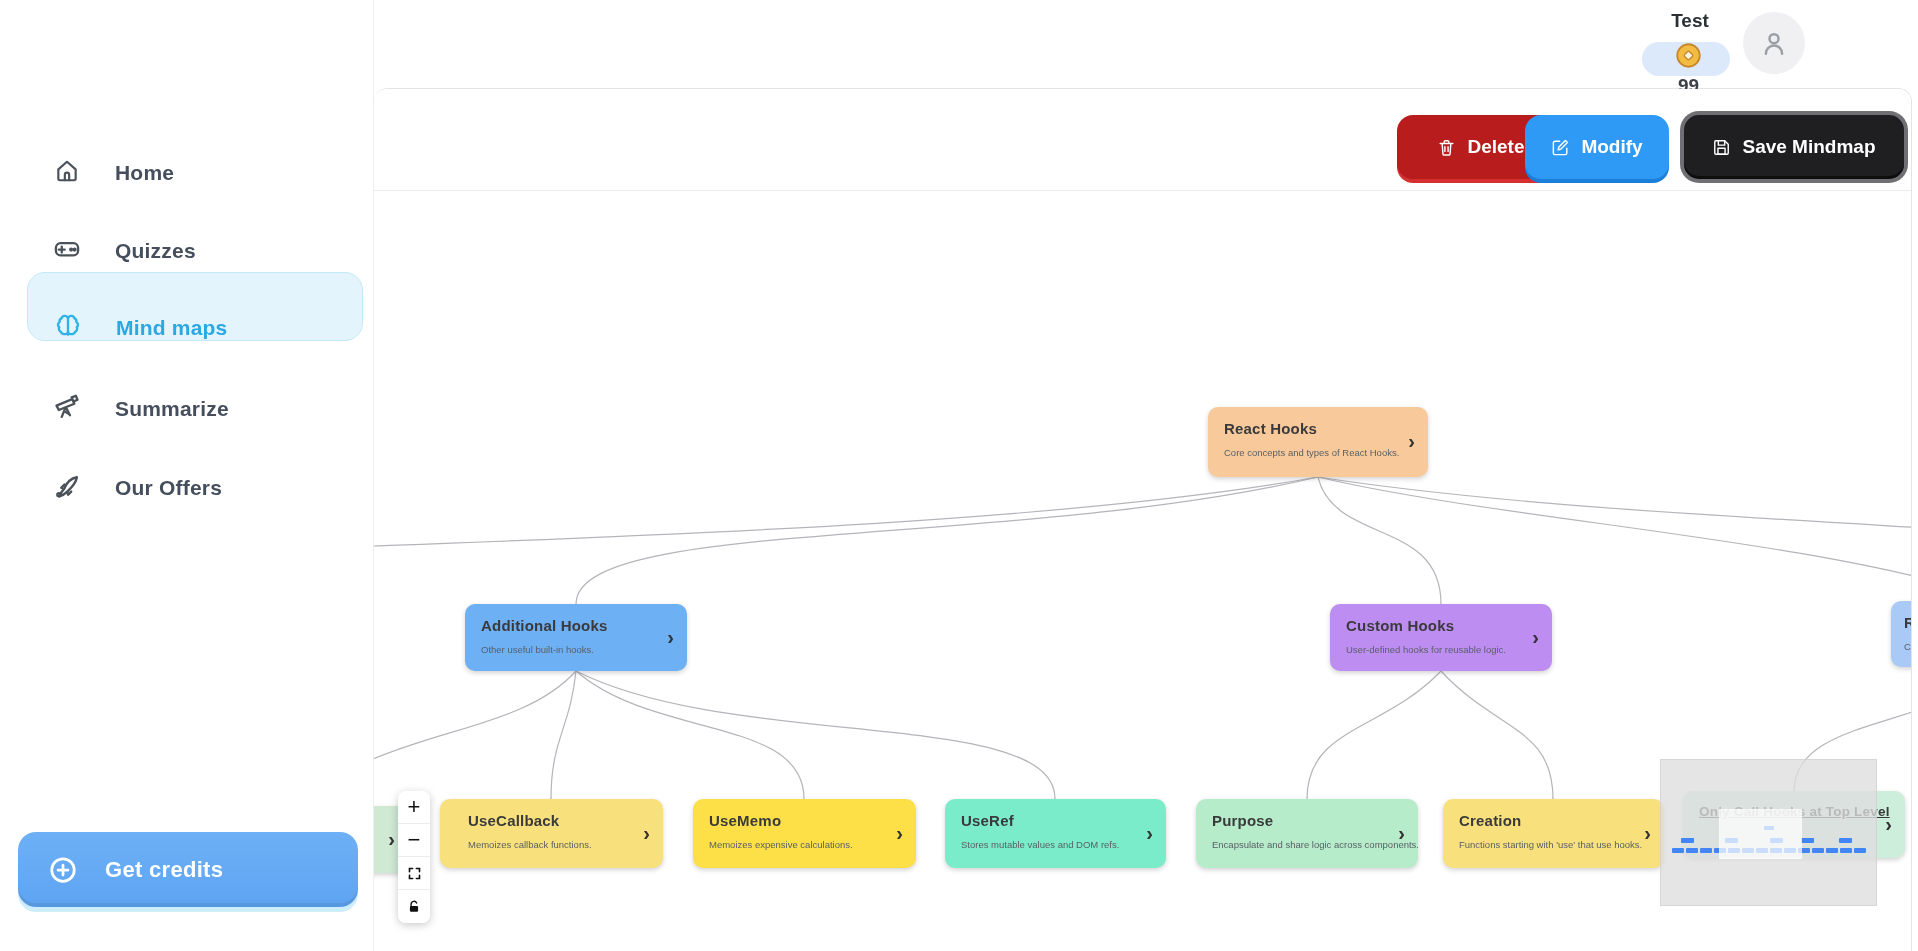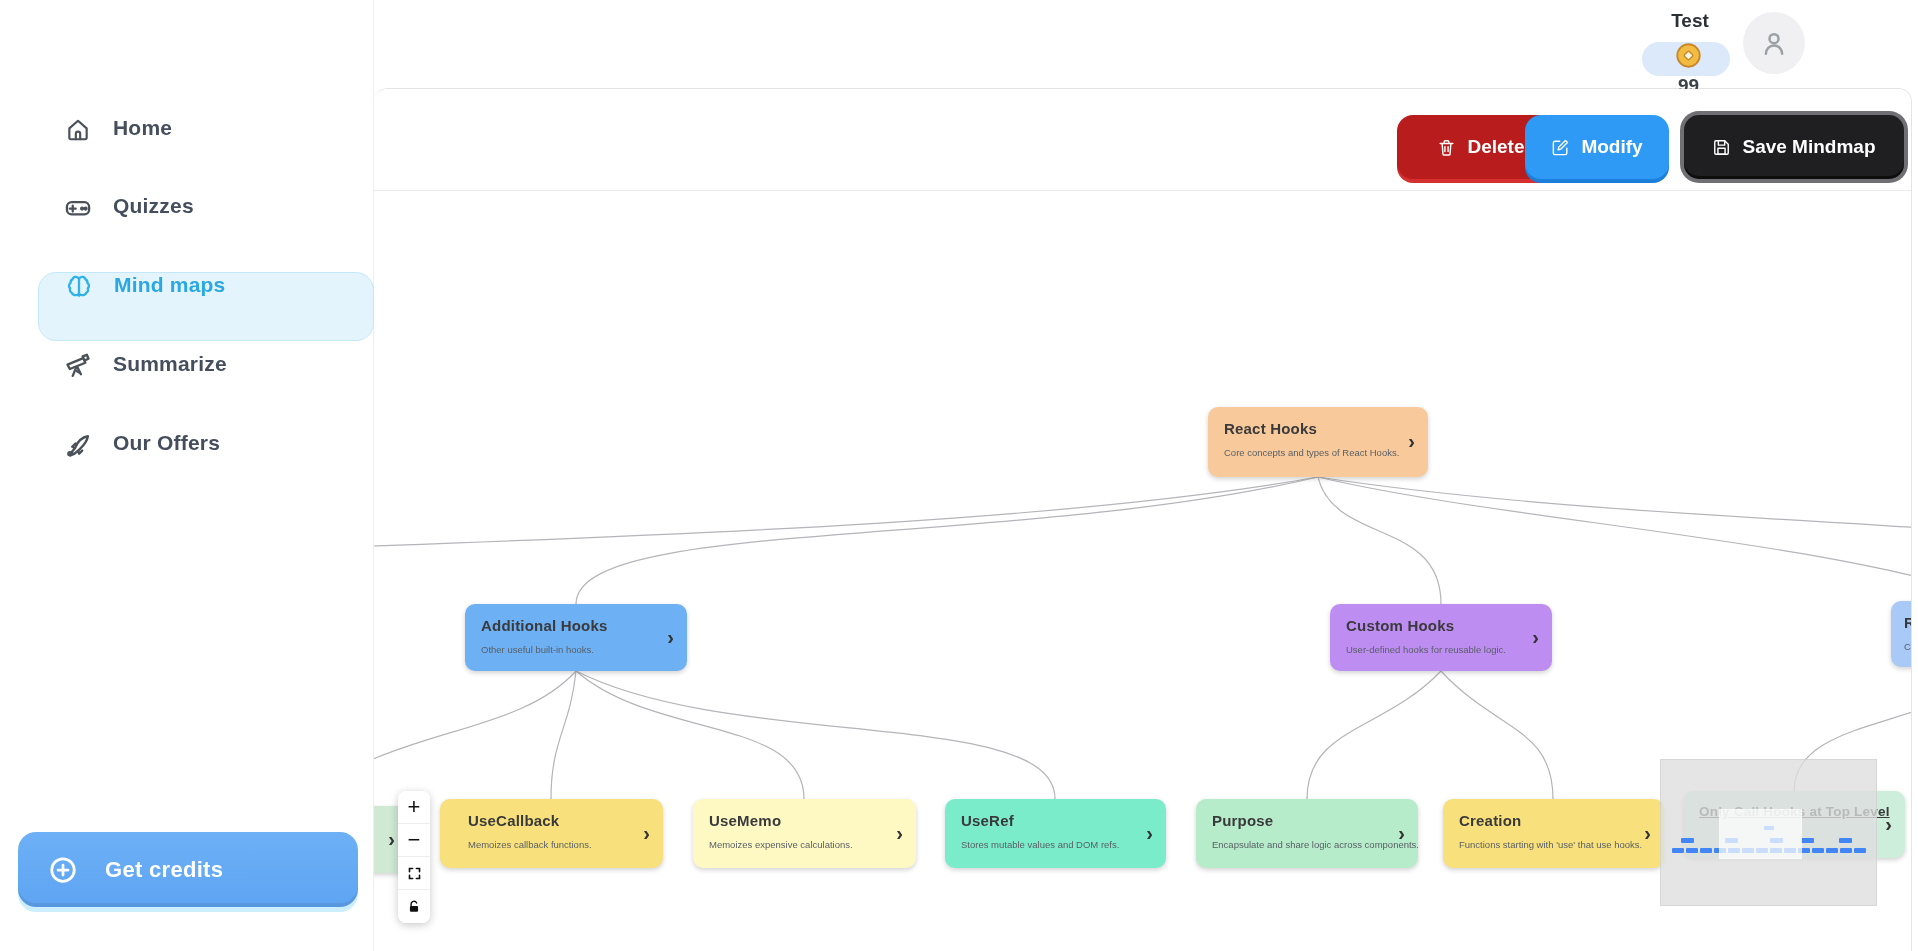--- a/index.html
+++ b/index.html
@@ -1,20 +1,20 @@
 <!DOCTYPE html>
 <html><head>
 <meta charset="utf-8">
 <style>
   * { margin:0; padding:0; box-sizing:border-box; }
   html,body { width:1918px; height:951px; background:#ffffff; font-family:"Liberation Sans", sans-serif; overflow:hidden; }
 
   
   .sidebar { position:absolute; left:0; top:0; width:374px; height:951px; background:#fff; border-right:1px solid #efeff1; z-index:30; }
-  .nav-item { position:absolute; left:38px; width:336px; height:69px; display:flex; align-items:flex-start; gap:21px; padding-left:26px; border-radius:18px; cursor:pointer; }
+  .nav-item { position:absolute; left:27px; width:336px; height:69px; display:flex; align-items:flex-end; gap:34px; padding-left:26px; border-radius:18px; cursor:pointer; }
   .nav-item .nv-ic { width:28px; height:28px; flex:0 0 28px; display:flex; align-items:center; justify-content:center; }
   .nav-item .nv-lb { font-size:21px; font-weight:700; color:#454e5c; letter-spacing:.2px; }
   .nav-item.active { background:#e3f4fc; border:1px solid #c3e9f9; }
   .nav-item.active .nv-lb { color:#2ba7e4; }
   .nv-svg { stroke:#4a5158; stroke-width:2; fill:none; stroke-linecap:round; stroke-linejoin:round; }
   .nv-svg.blue { stroke:#2fb1ea; }
 
   .get-credits { position:absolute; left:18px; top:832px; width:340px; height:75px; background:linear-gradient(#6db0f6,#5ea4f2); border:none; border-radius:18px; box-shadow:0 5px 0 rgba(56,188,248,.25), inset 0 -4px 0 rgba(0,0,0,.08); display:flex; align-items:center; gap:27px; padding-left:30px; cursor:pointer; }
   .get-credits .gc-lb { color:#fff; font-size:22px; font-weight:700; letter-spacing:.3px; }
 
@@ -42,21 +42,21 @@
 
   .node { position:absolute; border-radius:10px; box-shadow:0 2px 5px rgba(0,0,0,.18); padding:13px 16px 0 16px; z-index:5; cursor:pointer; }
   .node .nd-title { font-size:15px; font-weight:700; color:#3a3a3c; letter-spacing:.2px; white-space:nowrap; }
   .node .nd-sub { font-size:9.5px; color:#595f66; margin-top:10px; white-space:nowrap; }
   .node .nd-chev { position:absolute; right:13px; top:50%; transform:translateY(-54%); font-size:20px; font-weight:700; color:#333; }
 
   .n-react   { left:834px;  top:318px; width:220px; height:70px; background:#f8ca9b; }
   .n-add     { left:91px;   top:515px; width:222px; height:67px; background:#6db0f4; }
   .n-custom  { left:956px;  top:515px; width:222px; height:67px; background:#bd8df2; }
   .n-ucb     { left:66px;   top:710px; width:223px; height:69px; background:#f8e17c;padding-left:28px; }
-  .n-umemo   { left:319px;  top:710px; width:223px; height:69px; background:#fef9c3; }
+  .n-umemo   { left:319px;  top:710px; width:223px; height:69px; background:#fde047; }
   .n-uref    { left:571px;  top:710px; width:221px; height:69px; background:#7becca; }
   .n-purpose { left:822px;  top:710px; width:222px; height:69px; background:#b6ecca;padding-left:16px; }
   .n-create  { left:1069px; top:710px; width:221px; height:69px; background:#f8e17c; }
   .n-rules   { left:1517px; top:512px; width:222px; height:66px; background:#a9c9f7; padding-left:13px; }
   .n-onlycall{ left:1309px; top:702px; width:222px; height:67px; background:#cdeeda; z-index:4; }
   .n-leftpart{ left:-188px; top:717px; width:222px; height:67px; background:#cfe9d3; }
 
   
   .zoom-controls { position:absolute; left:24px; top:702px; width:32px; background:#fff; border-radius:8px; box-shadow:0 2px 8px rgba(0,0,0,.22); z-index:20; overflow:hidden; }
   .zc-btn { width:32px; height:33px; background:#fff; border:none; border-bottom:1px solid #ededf0; display:flex; align-items:center; justify-content:center; font-size:22px; font-weight:500; color:#111; cursor:pointer; font-family:"Liberation Sans",sans-serif; }

